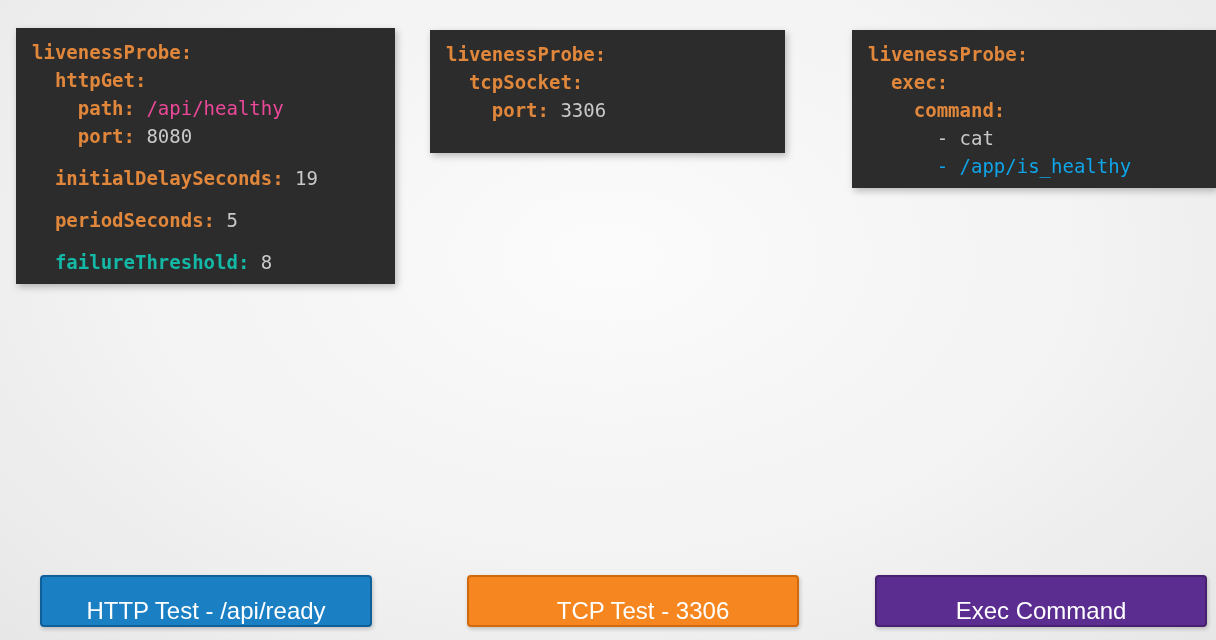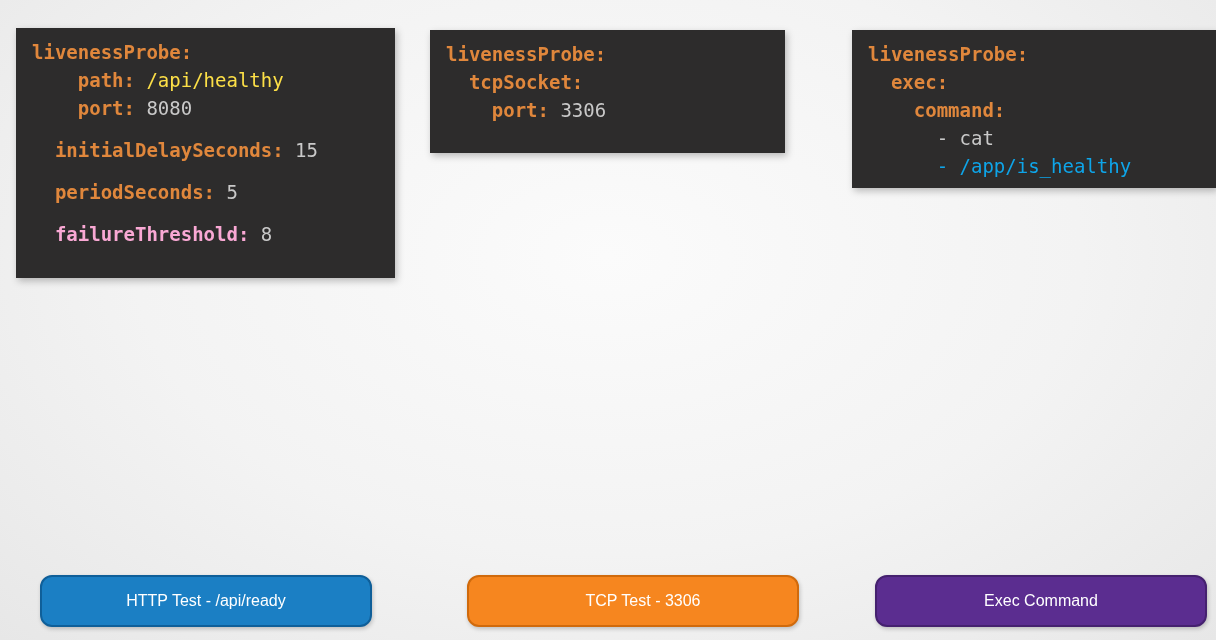--- a/index.html
+++ b/index.html
@@ -27,48 +27,49 @@
   .block-http { left: 16px;  top: 28px; width: 379px; min-height: 250px; }
   .block-tcp  { left: 430px; top: 30px; width: 355px; min-height: 123px; }
   .block-exec { left: 852px; top: 30px; width: 364px; min-height: 153px; }
 
   .btn {
     position: absolute;
     top: 575px;
     width: 332px;
     height: 52px;
     border: 2px solid;
-    border-radius: 12px;
+    border-radius: 4px;
     display: flex;
-    align-items: center;
+    align-items: flex-end;
     justify-content: center;
     color: #ffffff;
-    font-size: 16px;
+    font-size: 24px;
     cursor: pointer;
     box-shadow: 1px 2px 4px rgba(0,0,0,0.2);
   }
   .btn-http { left: 40px; }
   .btn-tcp  { left: 467px; padding-left: 20px; }
   .btn-exec { left: 875px; }
 </style>
 </head>
 <body>
 
 <div class="slide">
 
   <div class="code-block block-http" style="background: rgb(45, 44, 44);">
       <div class="code-line"><span class="tok-key" style="color: rgb(224, 135, 60);">livenessProbe:</span></div>
-      <div class="code-line"><span class="tok-plain" style="color: rgb(201, 201, 201);">    </span><span class="tok-key" style="color: rgb(224, 135, 60);">path:</span><span class="tok-val" style="color: #fde047;"> /api/healthy</span></div>
+      <div class="code-line"><span class="tok-plain" style="color: rgb(201, 201, 201);">  </span><span class="tok-key" style="color: rgb(224, 135, 60);">httpGet:</span></div>
+      <div class="code-line"><span class="tok-plain" style="color: rgb(201, 201, 201);">    </span><span class="tok-key" style="color: rgb(224, 135, 60);">path:</span><span class="tok-val" style="color: #ec4899;"> /api/healthy</span></div>
       <div class="code-line"><span class="tok-plain" style="color: rgb(201, 201, 201);">    </span><span class="tok-key" style="color: rgb(224, 135, 60);">port:</span><span class="tok-val" style="color: rgb(201, 201, 201);"> 8080</span></div>
       <div class="code-gap"></div>
-      <div class="code-line"><span class="tok-plain" style="color: rgb(201, 201, 201);">  </span><span class="tok-key" style="color: rgb(224, 135, 60);">initialDelaySeconds:</span><span class="tok-val" style="color: rgb(201, 201, 201);"> 15</span></div>
+      <div class="code-line"><span class="tok-plain" style="color: rgb(201, 201, 201);">  </span><span class="tok-key" style="color: rgb(224, 135, 60);">initialDelaySeconds:</span><span class="tok-val" style="color: rgb(201, 201, 201);"> 19</span></div>
       <div class="code-gap"></div>
       <div class="code-line"><span class="tok-plain" style="color: rgb(201, 201, 201);">  </span><span class="tok-key" style="color: rgb(224, 135, 60);">periodSeconds:</span><span class="tok-val" style="color: rgb(201, 201, 201);"> 5</span></div>
       <div class="code-gap"></div>
-      <div class="code-line"><span class="tok-plain" style="color: rgb(201, 201, 201);">  </span><span class="tok-key" style="color: #f9a8d4; margin-top: 39px;">failureThreshold:</span><span class="tok-val" style="color: rgb(201, 201, 201);"> 8</span></div>
+      <div class="code-line"><span class="tok-plain" style="color: rgb(201, 201, 201);">  </span><span class="tok-key" style="color: #14b8a6; margin-top: 39px;">failureThreshold:</span><span class="tok-val" style="color: rgb(201, 201, 201);"> 8</span></div>
     </div>
 
   <div class="code-block block-tcp" style="background: rgb(45, 44, 44);">
       <div class="code-line"><span class="tok-key" style="color: rgb(224, 135, 60);">livenessProbe:</span></div>
       <div class="code-line"><span class="tok-plain" style="color: rgb(201, 201, 201);">  </span><span class="tok-key" style="color: rgb(224, 135, 60);">tcpSocket:</span></div>
       <div class="code-line"><span class="tok-plain" style="color: rgb(201, 201, 201);">    </span><span class="tok-key" style="color: rgb(224, 135, 60);">port:</span><span class="tok-val" style="color: rgb(201, 201, 201);"> 3306</span></div>
     </div>
 
   <div class="code-block block-exec" style="background: rgb(45, 44, 44);">
       <div class="code-line"><span class="tok-key" style="color: rgb(224, 135, 60);">livenessProbe:</span></div>

